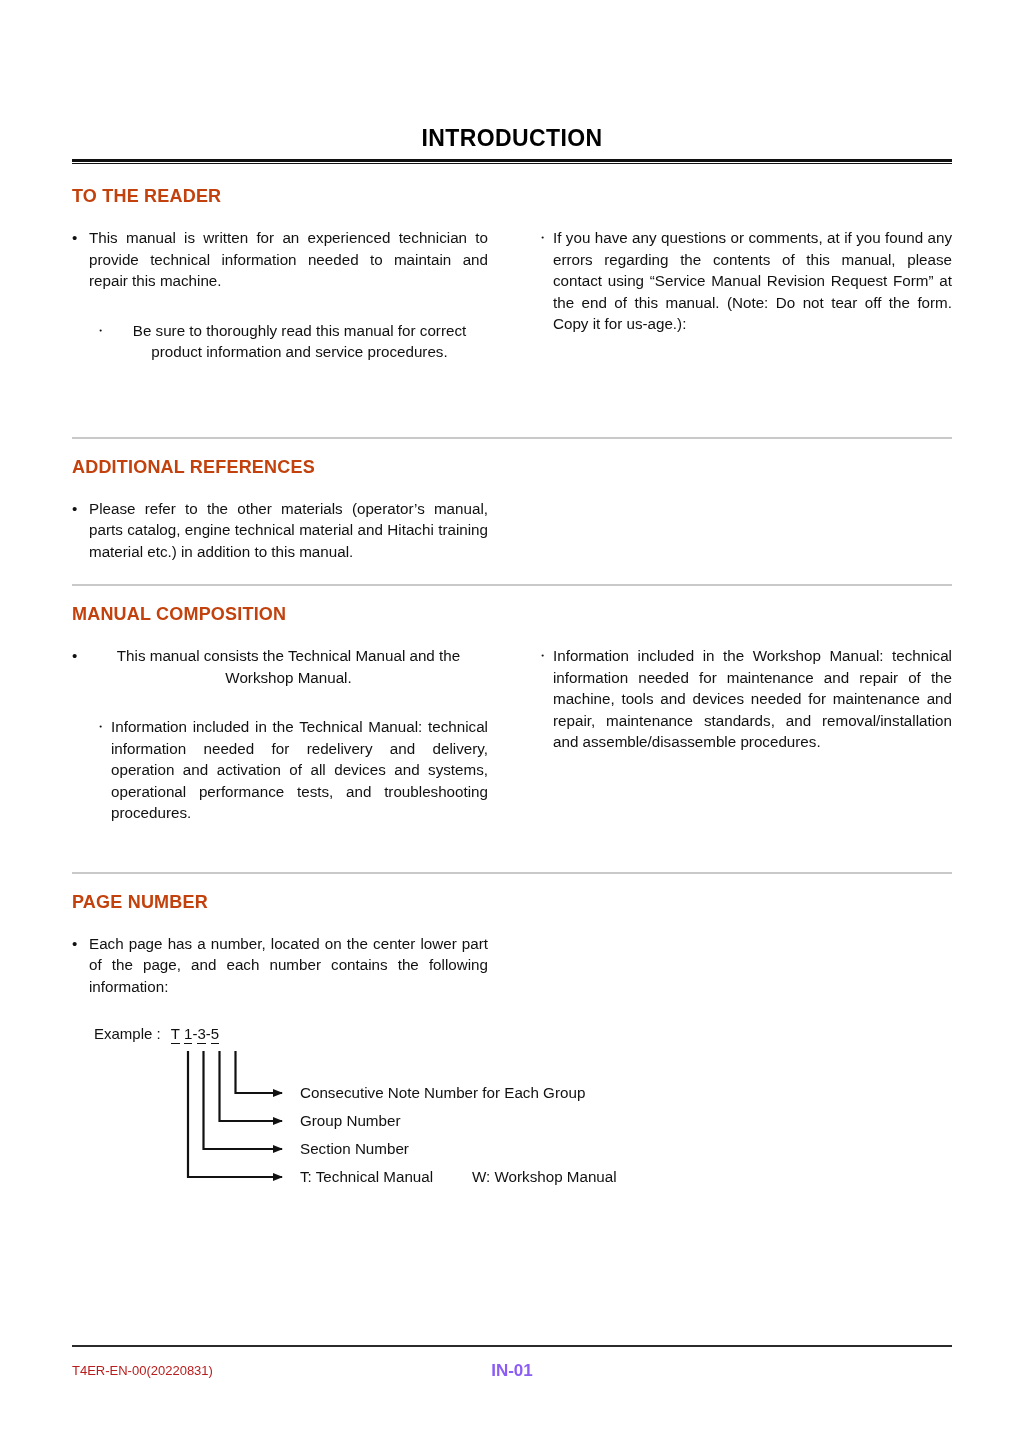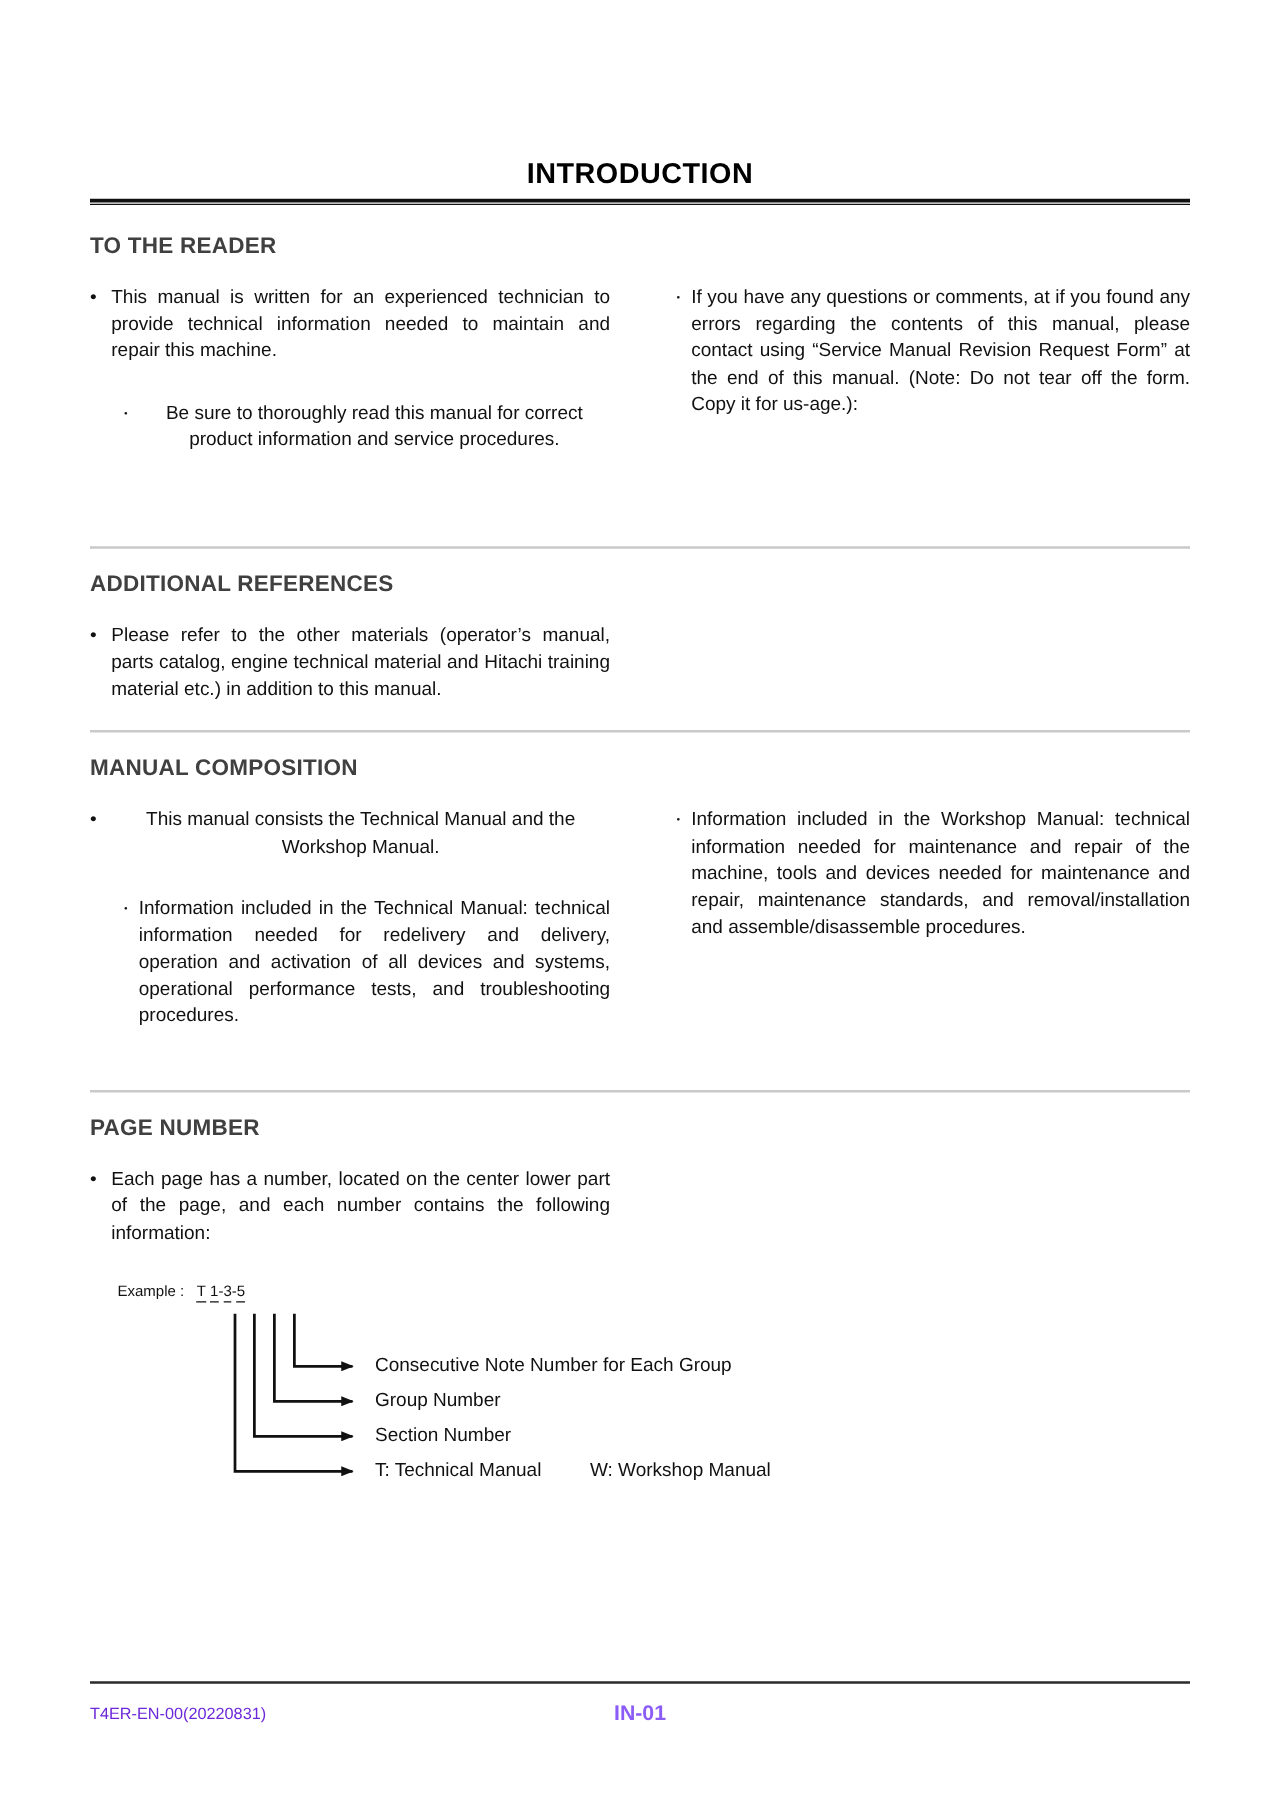--- a/index.html
+++ b/index.html
@@ -41,21 +41,21 @@
     border-top: 3px solid #111;
     border-bottom: 1px solid #111;
     margin-bottom: 22px;
   }
 
   
   .sec-head {
     font-size: 18px;
     font-weight: bold;
     letter-spacing: 0.2px;
-    color: #404040;
+    color: #c2410c;
     margin: 0 0 20px 0;
   }
   .sec-rule {
     height: 0;
     border-top: 2px solid #c9c9c9;
     margin: 0 0 18px 0;
   }
 
   
   .cols {
@@ -94,21 +94,21 @@
   
   .example-wrap {
     position: relative;
     margin-top: 26px;
     height: 170px;
   }
   .example-line {
     position: absolute;
     left: 22px;
     top: 0;
-    font-size: 12px;
+    font-size: 15px;
     line-height: 21px;
     white-space: nowrap;
   }
   .example-line .code { margin-left: 10px; letter-spacing: 0px; }
   .example-line .code span { border-bottom: 1.6px solid #111; padding-bottom: 1px; }
   .diagram-svg {
     position: absolute;
     left: 0;
     top: 18px;
   }
@@ -131,21 +131,21 @@
     margin-bottom: 16px;
   }
   .footer-row {
     position: relative;
     height: 24px;
   }
   .footer-code {
     position: absolute;
     left: 0; top: 0;
     font-size: 13px;
-    color: #6d28d9;
+    color: #b91c1c;
   }
   .footer-page {
     position: absolute;
     left: 0; right: 0;
     top: -2px;
     text-align: center;
     font-size: 17px;
     font-weight: bold;
     color: #8b5cf6;
   }

